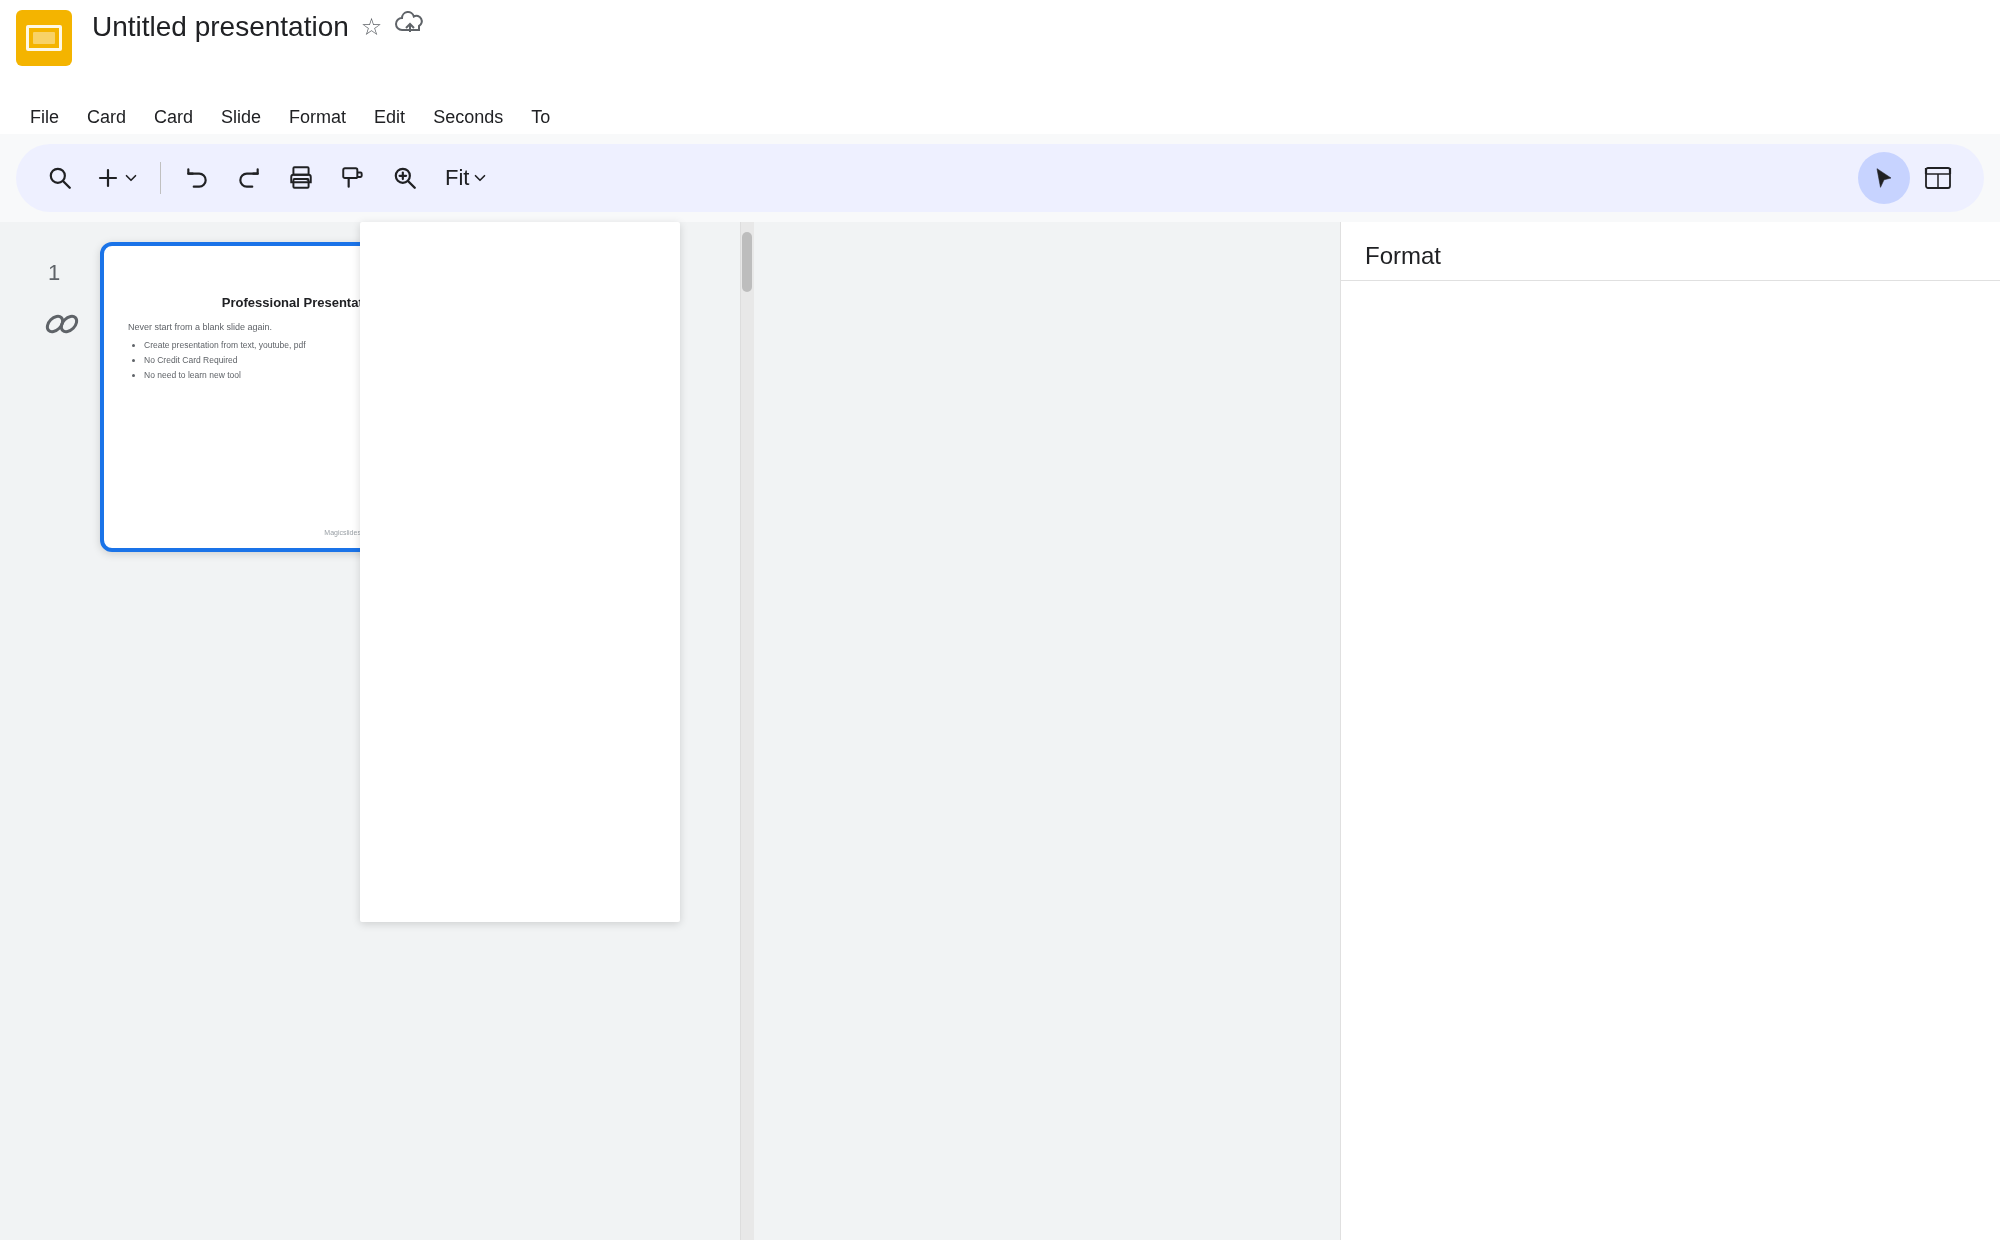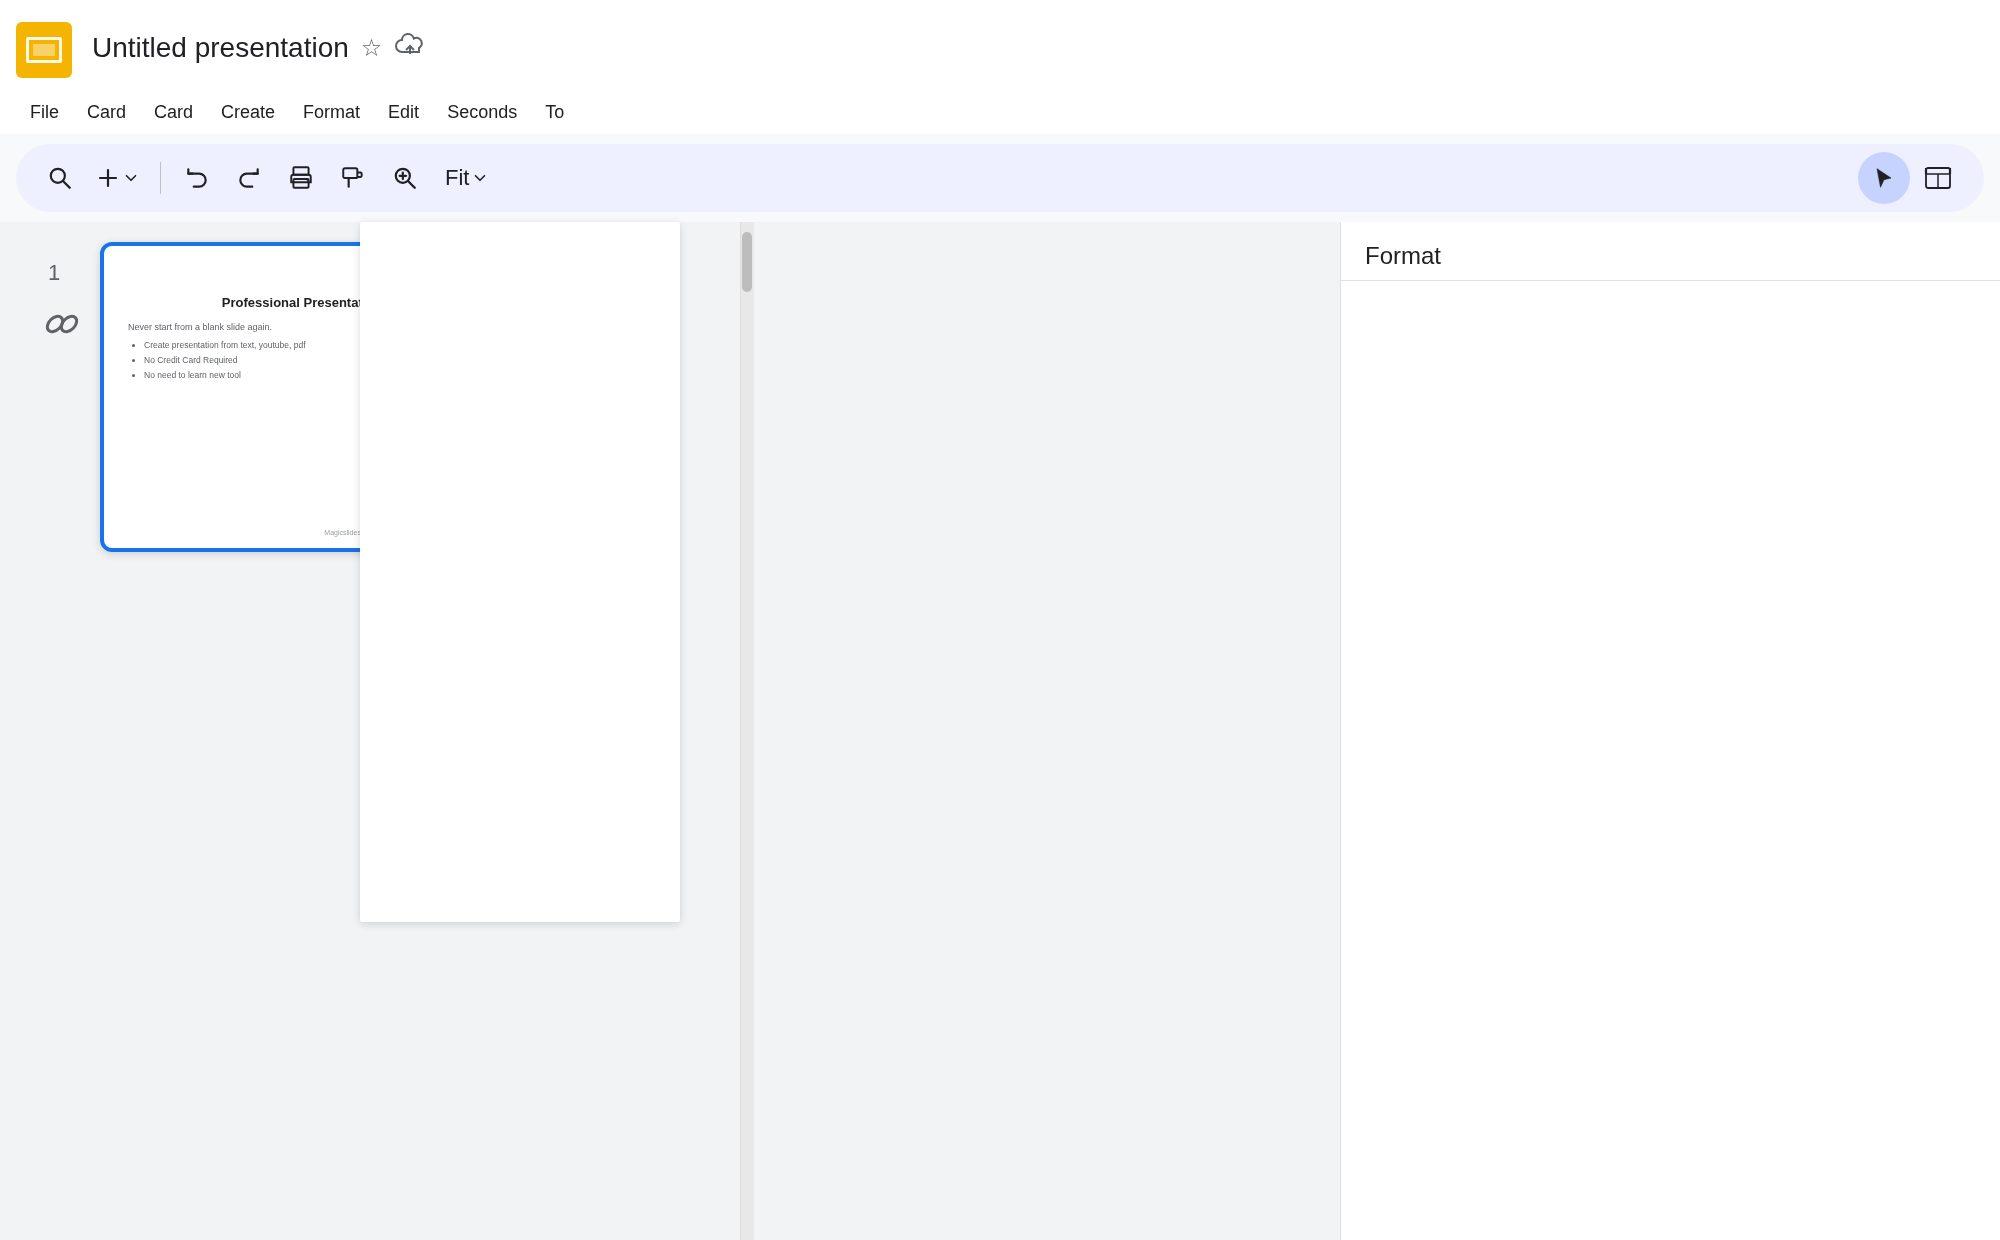--- a/index.html
+++ b/index.html
@@ -7,21 +7,20 @@
       font-family: 'Google Sans', Arial, sans-serif;
       background: #f8f9fa;
       width: 2000px;
       height: 1240px;
       overflow: hidden;
     }
 
     
     .header {
       display: flex;
-      align-items: center;
       padding: 10px 16px 0 16px;
       background: #fff;
       height: 90px;
     }
 
     .app-icon {
       width: 56px;
       height: 56px;
       background: #F4B400;
       border-radius: 6px;
@@ -68,21 +67,21 @@
 
     .title-icon {
       font-size: 24px;
       color: #5f6368;
       cursor: pointer;
     }
 
     
     .menu-bar {
       display: flex;
-      align-items: center;
+      align-items: flex-end;
       padding: 0 16px;
       background: #fff;
       height: 44px;
     }
 
     .menu-item {
       font-size: 18px;
       color: #202124;
       padding: 6px 14px;
       cursor: pointer;
@@ -340,21 +339,21 @@
         </svg>
       </span>
     </div>
   </div>
 </div>
 
 <div class="menu-bar">
   <span class="menu-item">File</span>
   <span class="menu-item">Card</span>
   <span class="menu-item">Card</span>
-  <span class="menu-item">Create</span>
+  <span class="menu-item">Slide</span>
   <span class="menu-item">Format</span>
   <span class="menu-item">Edit</span>
   <span class="menu-item">Seconds</span>
   <span class="menu-item">To</span>
 </div>
 
 <div class="toolbar">
 
   <button class="toolbar-btn" title="Search">
     <svg width="26" height="26" viewBox="0 0 24 24" fill="none">

